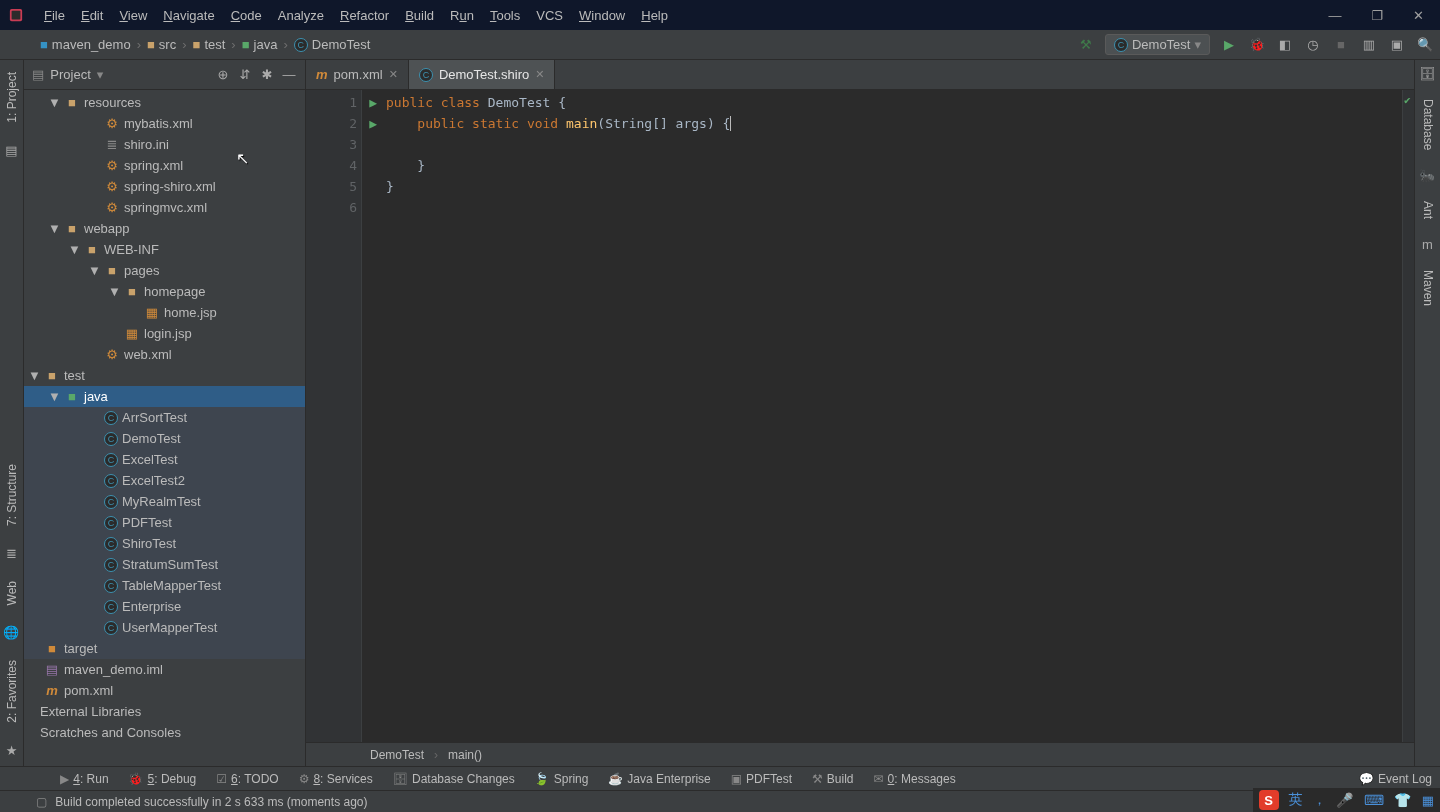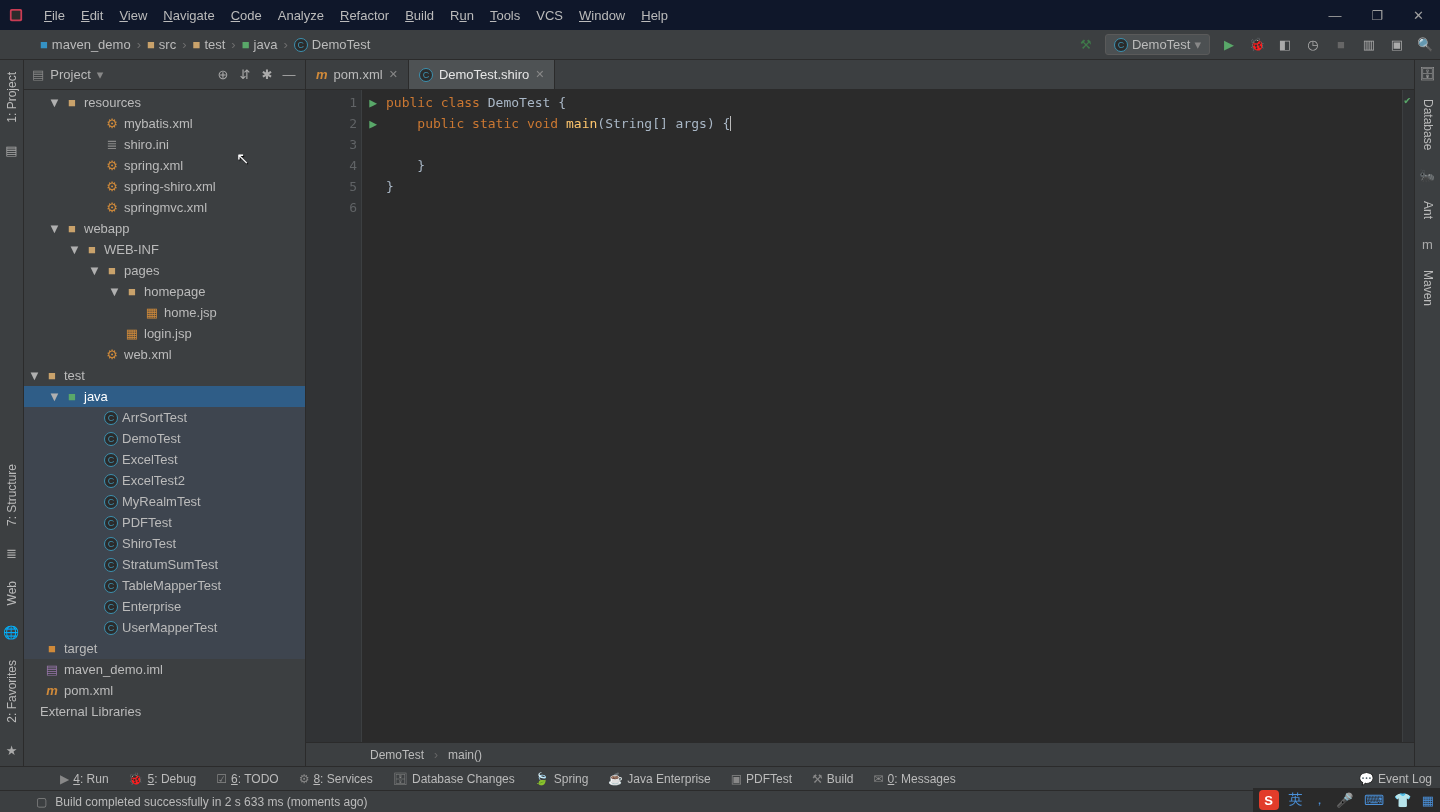--- a/index.html
+++ b/index.html
@@ -581,20 +581,24 @@
           <span>maven_demo.iml</span>
         </div>
         <div class="row" style="padding-left: 4px;">
           <span class="arrow"></span>
           <span class="icon" style="color:#d08a3a;font-weight:bold;font-style:italic">m</span>
           <span>pom.xml</span>
         </div>
         <div class="row">
           <span class="arrow"></span> 
           <span>External Libraries</span>
+        </div>
+        <div class="row">
+          <span class="arrow"></span> 
+          <span>Scratches and Consoles</span>
         </div>
       </div>
   </div>
 
   <div class="editor-region">
     <div class="editor-tabs" id="editor-tabs">
         <div class="editor-tab">
           <span style="color:#d08a3a;font-weight:bold;font-style:italic">m</span>
           <span>pom.xml</span>
           <span class="close">✕</span>

